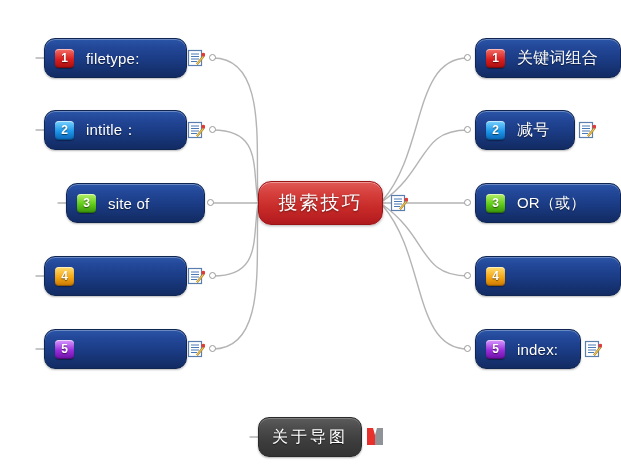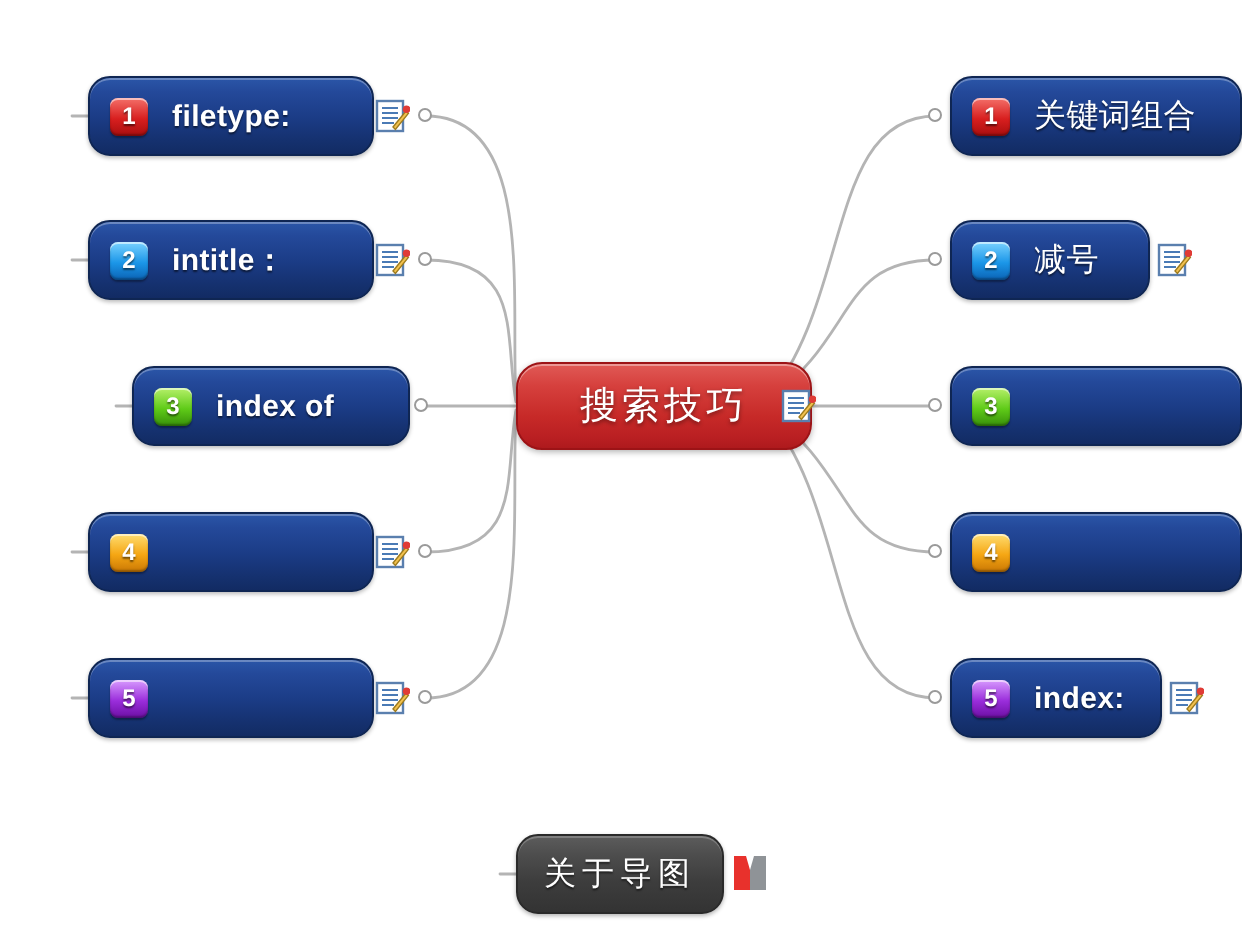--- a/index.html
+++ b/index.html
@@ -69,21 +69,21 @@
   .badge-green  { background: linear-gradient(to bottom,#b6f06a,#5fcb18 55%,#37900a); }
   .badge-orange { background: linear-gradient(to bottom,#ffdd70,#f5a613 55%,#c97704); }
   .badge-purple { background: linear-gradient(to bottom,#d89bff,#9a2ddb 55%,#6c0fa4); }
 
   .node-label {
     color: #ffffff;
     font-size: 15px;
     letter-spacing: 0.2px;
     text-shadow: 0 1px 1px rgba(0,0,0,0.55);
   }
-  .label-latin { font-weight: bold; }
+  .label-latin { font-weight: normal; }
   .label-cjk   { font-weight: normal; font-size: 16px;
                  font-family: Liberation Serif, serif; }
 
   .center-label {
     color: #ffffff;
     font-size: 19px;
     letter-spacing: 2px;
     font-family: "DejaVu Sans", "Liberation Sans", sans-serif;
     text-shadow: 0 1px 2px rgba(0,0,0,0.45);
     padding: 0 20px;
@@ -175,21 +175,21 @@
     <g stroke="#4a7ab5" stroke-width="1.1">
         <path d="M4 5h8M4 7.5h8M4 10h8M4 12.5h6"></path>
       </g>
     <path d="M9.5 14.5L16 6.5l1.2 1.2-6.5 8z" fill="#f2c14e" stroke="#9d7b1e" stroke-width="0.7"></path>
     <circle cx="16.3" cy="5.6" r="1.9" fill="#e03b36"></circle>
   </svg>
   <div class="endpoint" style="left:209px; top:126px;"></div>
 
   <div class="node node-blue" style="left:66px; top:183px; height:40px; width:139px;">
     <span class="badge badge-green">3</span>
-    <span class="node-label label-latin">index of</span>
+    <span class="node-label label-latin">site of</span>
   </div>
   <div class="endpoint" style="left:207px; top:199px;"></div>
 
   <div class="node node-blue" style="left:44px; top:256px; height:40px; width:143px;">
     <span class="badge badge-orange">4</span>
   </div>
   <svg class="note-icon" style="left:187px; top:267px;" viewBox="0 0 18 18" xmlns="http://www.w3.org/2000/svg">
     <rect x="1.5" y="1.5" width="13" height="15" fill="#ffffff" stroke="#5a7fae" stroke-width="1.2"></rect>
     <g stroke="#4a7ab5" stroke-width="1.1">
         <path d="M4 5h8M4 7.5h8M4 10h8M4 12.5h6"></path>
@@ -205,21 +205,21 @@
   <svg class="note-icon" style="left:187px; top:340px;" viewBox="0 0 18 18" xmlns="http://www.w3.org/2000/svg">
     <rect x="1.5" y="1.5" width="13" height="15" fill="#ffffff" stroke="#5a7fae" stroke-width="1.2"></rect>
     <g stroke="#4a7ab5" stroke-width="1.1">
         <path d="M4 5h8M4 7.5h8M4 10h8M4 12.5h6"></path>
       </g>
     <path d="M9.5 14.5L16 6.5l1.2 1.2-6.5 8z" fill="#f2c14e" stroke="#9d7b1e" stroke-width="0.7"></path>
     <circle cx="16.3" cy="5.6" r="1.9" fill="#e03b36"></circle>
   </svg>
   <div class="endpoint" style="left:209px; top:345px;"></div>
 
-  <div class="node node-center" style="left:258px; top:181px; height:44px; width:148px; justify-content:center;">
+  <div class="node node-center" style="left:258px; top:181px; height:44px; width:125px; justify-content:center;">
     <span class="center-label">搜索技巧</span>
   </div>
   <svg class="note-icon" style="left:390px; top:194px;" viewBox="0 0 18 18" xmlns="http://www.w3.org/2000/svg">
     <rect x="1.5" y="1.5" width="13" height="15" fill="#ffffff" stroke="#5a7fae" stroke-width="1.2"></rect>
     <g stroke="#4a7ab5" stroke-width="1.1">
         <path d="M4 5h8M4 7.5h8M4 10h8M4 12.5h6"></path>
       </g>
     <path d="M9.5 14.5L16 6.5l1.2 1.2-6.5 8z" fill="#f2c14e" stroke="#9d7b1e" stroke-width="0.7"></path>
     <circle cx="16.3" cy="5.6" r="1.9" fill="#e03b36"></circle>
   </svg>
@@ -240,20 +240,21 @@
     <g stroke="#4a7ab5" stroke-width="1.1">
         <path d="M4 5h8M4 7.5h8M4 10h8M4 12.5h6"></path>
       </g>
     <path d="M9.5 14.5L16 6.5l1.2 1.2-6.5 8z" fill="#f2c14e" stroke="#9d7b1e" stroke-width="0.7"></path>
     <circle cx="16.3" cy="5.6" r="1.9" fill="#e03b36"></circle>
   </svg>
 
   <div class="endpoint" style="left:464px; top:199px;"></div>
   <div class="node node-blue" style="left:475px; top:183px; height:40px; width:146px;">
     <span class="badge badge-green">3</span>
+    <span class="node-label label-latin">OR（或）</span>
   </div>
 
   <div class="endpoint" style="left:464px; top:272px;"></div>
   <div class="node node-blue" style="left:475px; top:256px; height:40px; width:146px;">
     <span class="badge badge-orange">4</span>
   </div>
 
   <div class="endpoint" style="left:464px; top:345px;"></div>
   <div class="node node-blue" style="left:475px; top:329px; height:40px; width:106px;">
     <span class="badge badge-purple">5</span>

